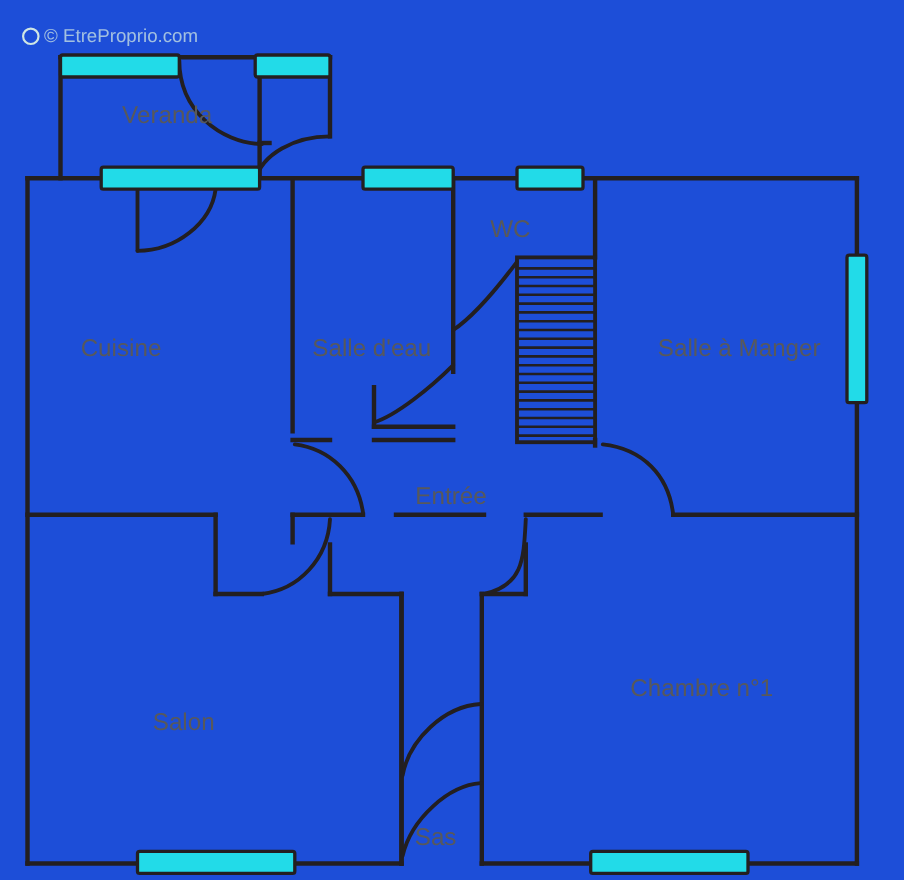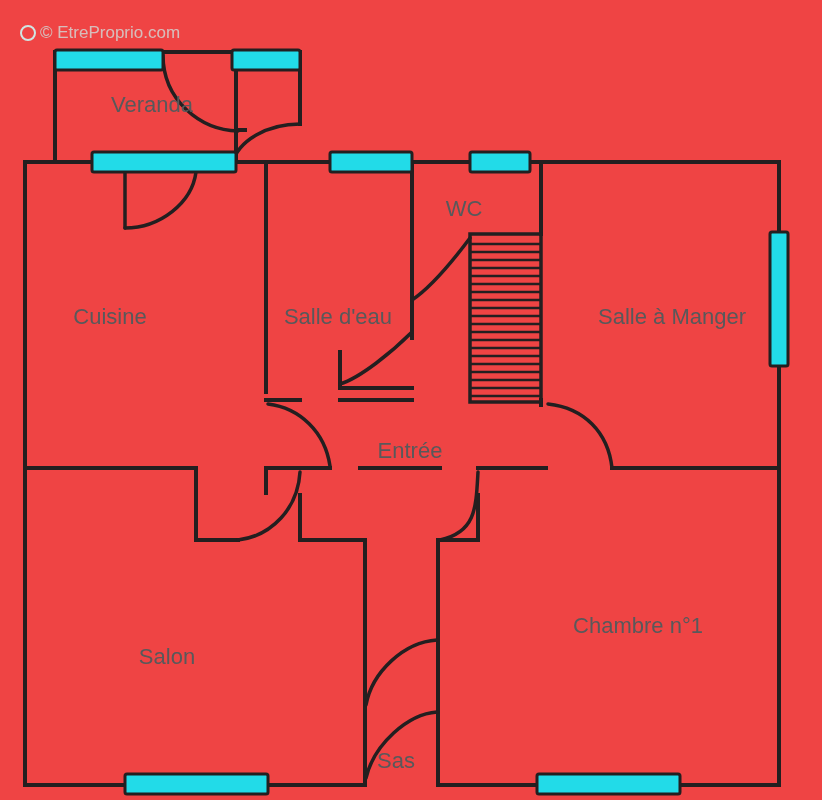--- a/index.html
+++ b/index.html
@@ -8,21 +8,21 @@
     padding: 0;
     background: #ffffff;
   }
   body {
     font-family: "Liberation Sans", sans-serif;
   }
   #plan-wrap {
     position: relative;
     width: 822px;
     height: 800px;
-    background: #ef4444;
+    background: #1d4ed8;
     overflow: hidden;
   }
   #plan-svg {
     position: absolute;
     left: 0;
     top: 0;
     width: 822px;
     height: 800px;
     display: block;
   }

